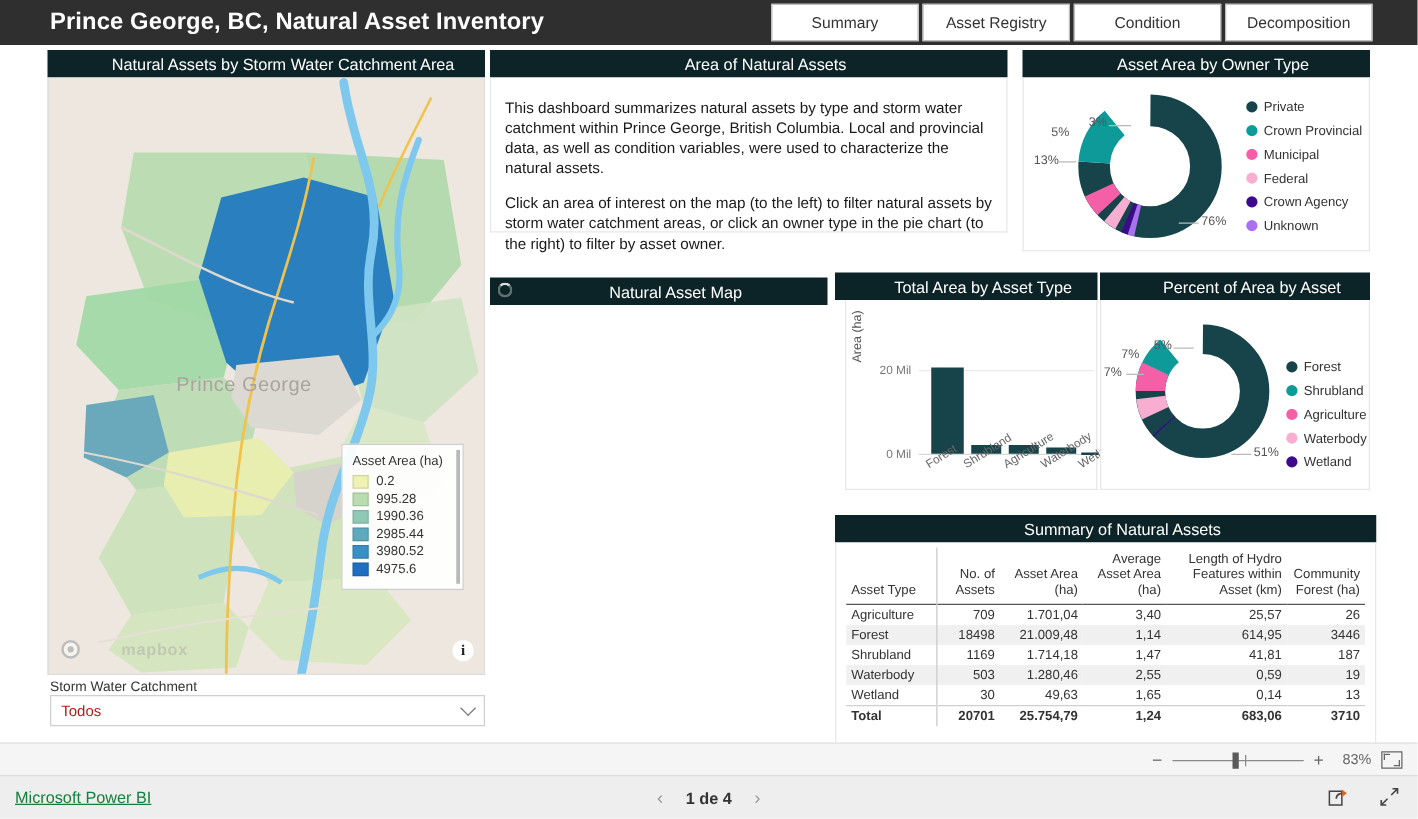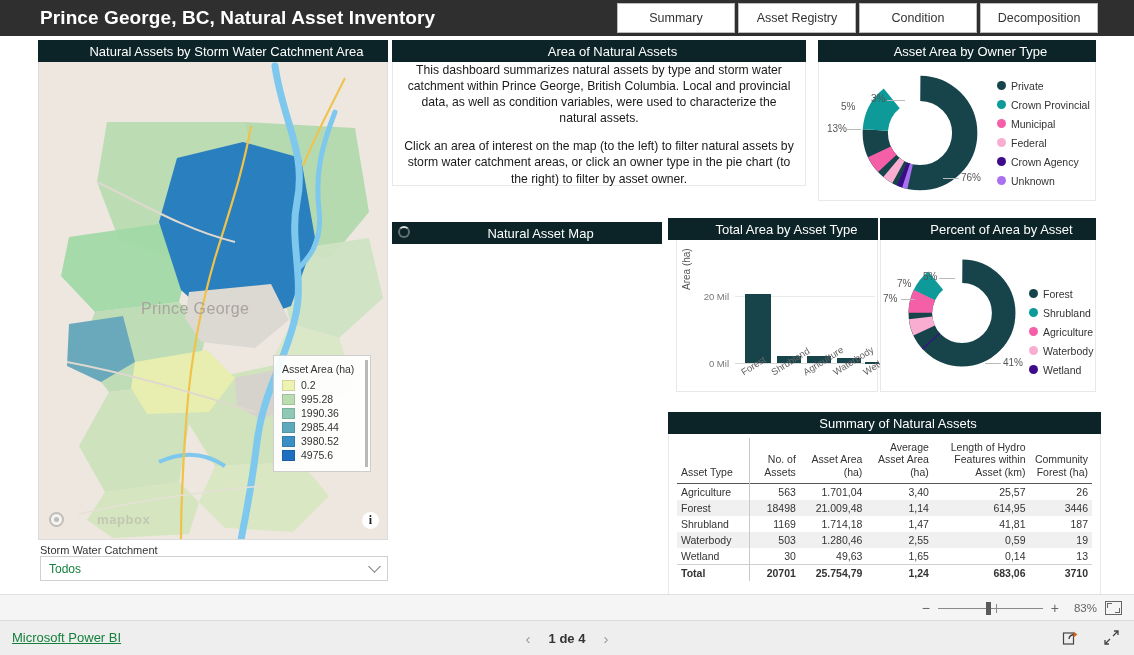--- a/index.html
+++ b/index.html
@@ -75,27 +75,27 @@
   #legend-scroll {
     position: absolute; right: 2px; top: 4px; bottom: 4px; width: 3px; background: #b9b9b9;
   }
   
   #slicer { position: absolute; left: 40px; top: 508px; width: 348px; }
   #slicer-label { font-size: 11px; color: #333; margin-bottom: 0; }
   #slicer-box {
     height: 25px; border: 1px solid #d0d0d0; background: #fff;
     display: flex; align-items: center; padding: 0 8px; cursor: pointer;
   }
-  #slicer-value { font-size: 12px; color: #15803d; flex: 1; }
+  #slicer-value { font-size: 12px; color: #b91c1c; flex: 1; }
   .chev { width: 9px; height: 9px; border-right: 1.4px solid #777; border-bottom: 1.4px solid #777;
           transform: rotate(45deg); margin-bottom: 4px; }
 
   
   #text-visual { position: absolute; left: 392px; top: 4px; width: 414px; }
-  #text-body { padding: 0 11px; height: 124px; text-align: center; }
+  #text-body { padding: 16px 11px; height: 124px; }
   #text-body p { font-size: 12.2px; color: #1a1a1a; line-height: 1.32; }
   #text-body p + p { margin-top: 12px; }
   
   #nam-visual { position: absolute; left: 392px; top: 186px; width: 270px; }
   #nam-hdr { position: relative; }
   #nam-spinner {
     position: absolute; left: 6px; top: 4px; width: 12px; height: 12px;
     border: 2px solid rgba(255,255,255,.35); border-top-color: rgba(255,255,255,.85);
     border-radius: 50%;
   }
@@ -385,21 +385,21 @@
           <circle cx="21" cy="21" r="15.915" fill="none" stroke="#f55fa8" stroke-width="9" stroke-dasharray="7 93" stroke-dashoffset="50"></circle>
           <circle cx="21" cy="21" r="15.915" fill="none" stroke="#f9aed1" stroke-width="9" stroke-dasharray="5 95" stroke-dashoffset="57"></circle>
           <circle cx="21" cy="21" r="15.915" fill="none" stroke="#3d0a8c" stroke-width="9" stroke-dasharray="0.4 99.6" stroke-dashoffset="62"></circle>
         </svg>
       </div>
       <span class="pct-lbl" style="left:2px; top:53px;">7%</span>
       <span class="leader" style="left:20px; top:59px; width:14px;"></span>
       <span class="pct-lbl" style="left:16px; top:38px;">7%</span>
       <span class="pct-lbl" style="left:42px; top:31px;">5%</span>
       <span class="leader" style="left:58px; top:38px; width:16px;"></span>
-      <span class="pct-lbl" style="left:122px; top:117px;">41%</span>
+      <span class="pct-lbl" style="left:122px; top:117px;">51%</span>
       <span class="leader" style="left:104px; top:123px; width:16px;"></span>
 
       <div class="legend" style="left:148px; top:44px;">
         <div class="lrow">
           <span class="ldot" style="background:#17444b"></span>
           <span class="ltxt">Forest</span>
         </div>
         <div class="lrow">
           <span class="ldot" style="background:#0f9a9a"></span>
           <span class="ltxt">Shrubland</span>
@@ -430,21 +430,21 @@
             <th class="vsep" style="width:50px">No. of Assets</th>
             <th style="width:66px">Asset Area (ha)</th>
             <th style="width:66px">Average Asset Area (ha)</th>
             <th style="width:96px">Length of Hydro Features within Asset (km)</th>
             <th style="width:62px">Community Forest (ha)</th>
           </tr>
         </thead>
         <tbody>
           <tr>
             <td class="c0">Agriculture</td>
-            <td class="vsep">563</td>
+            <td class="vsep">709</td>
             <td>1.701,04</td>
             <td>3,40</td>
             <td>25,57</td>
             <td>26</td>
           </tr>
           <tr class="alt">
             <td class="c0">Forest</td>
             <td class="vsep">18498</td>
             <td>21.009,48</td>
             <td>1,14</td>

